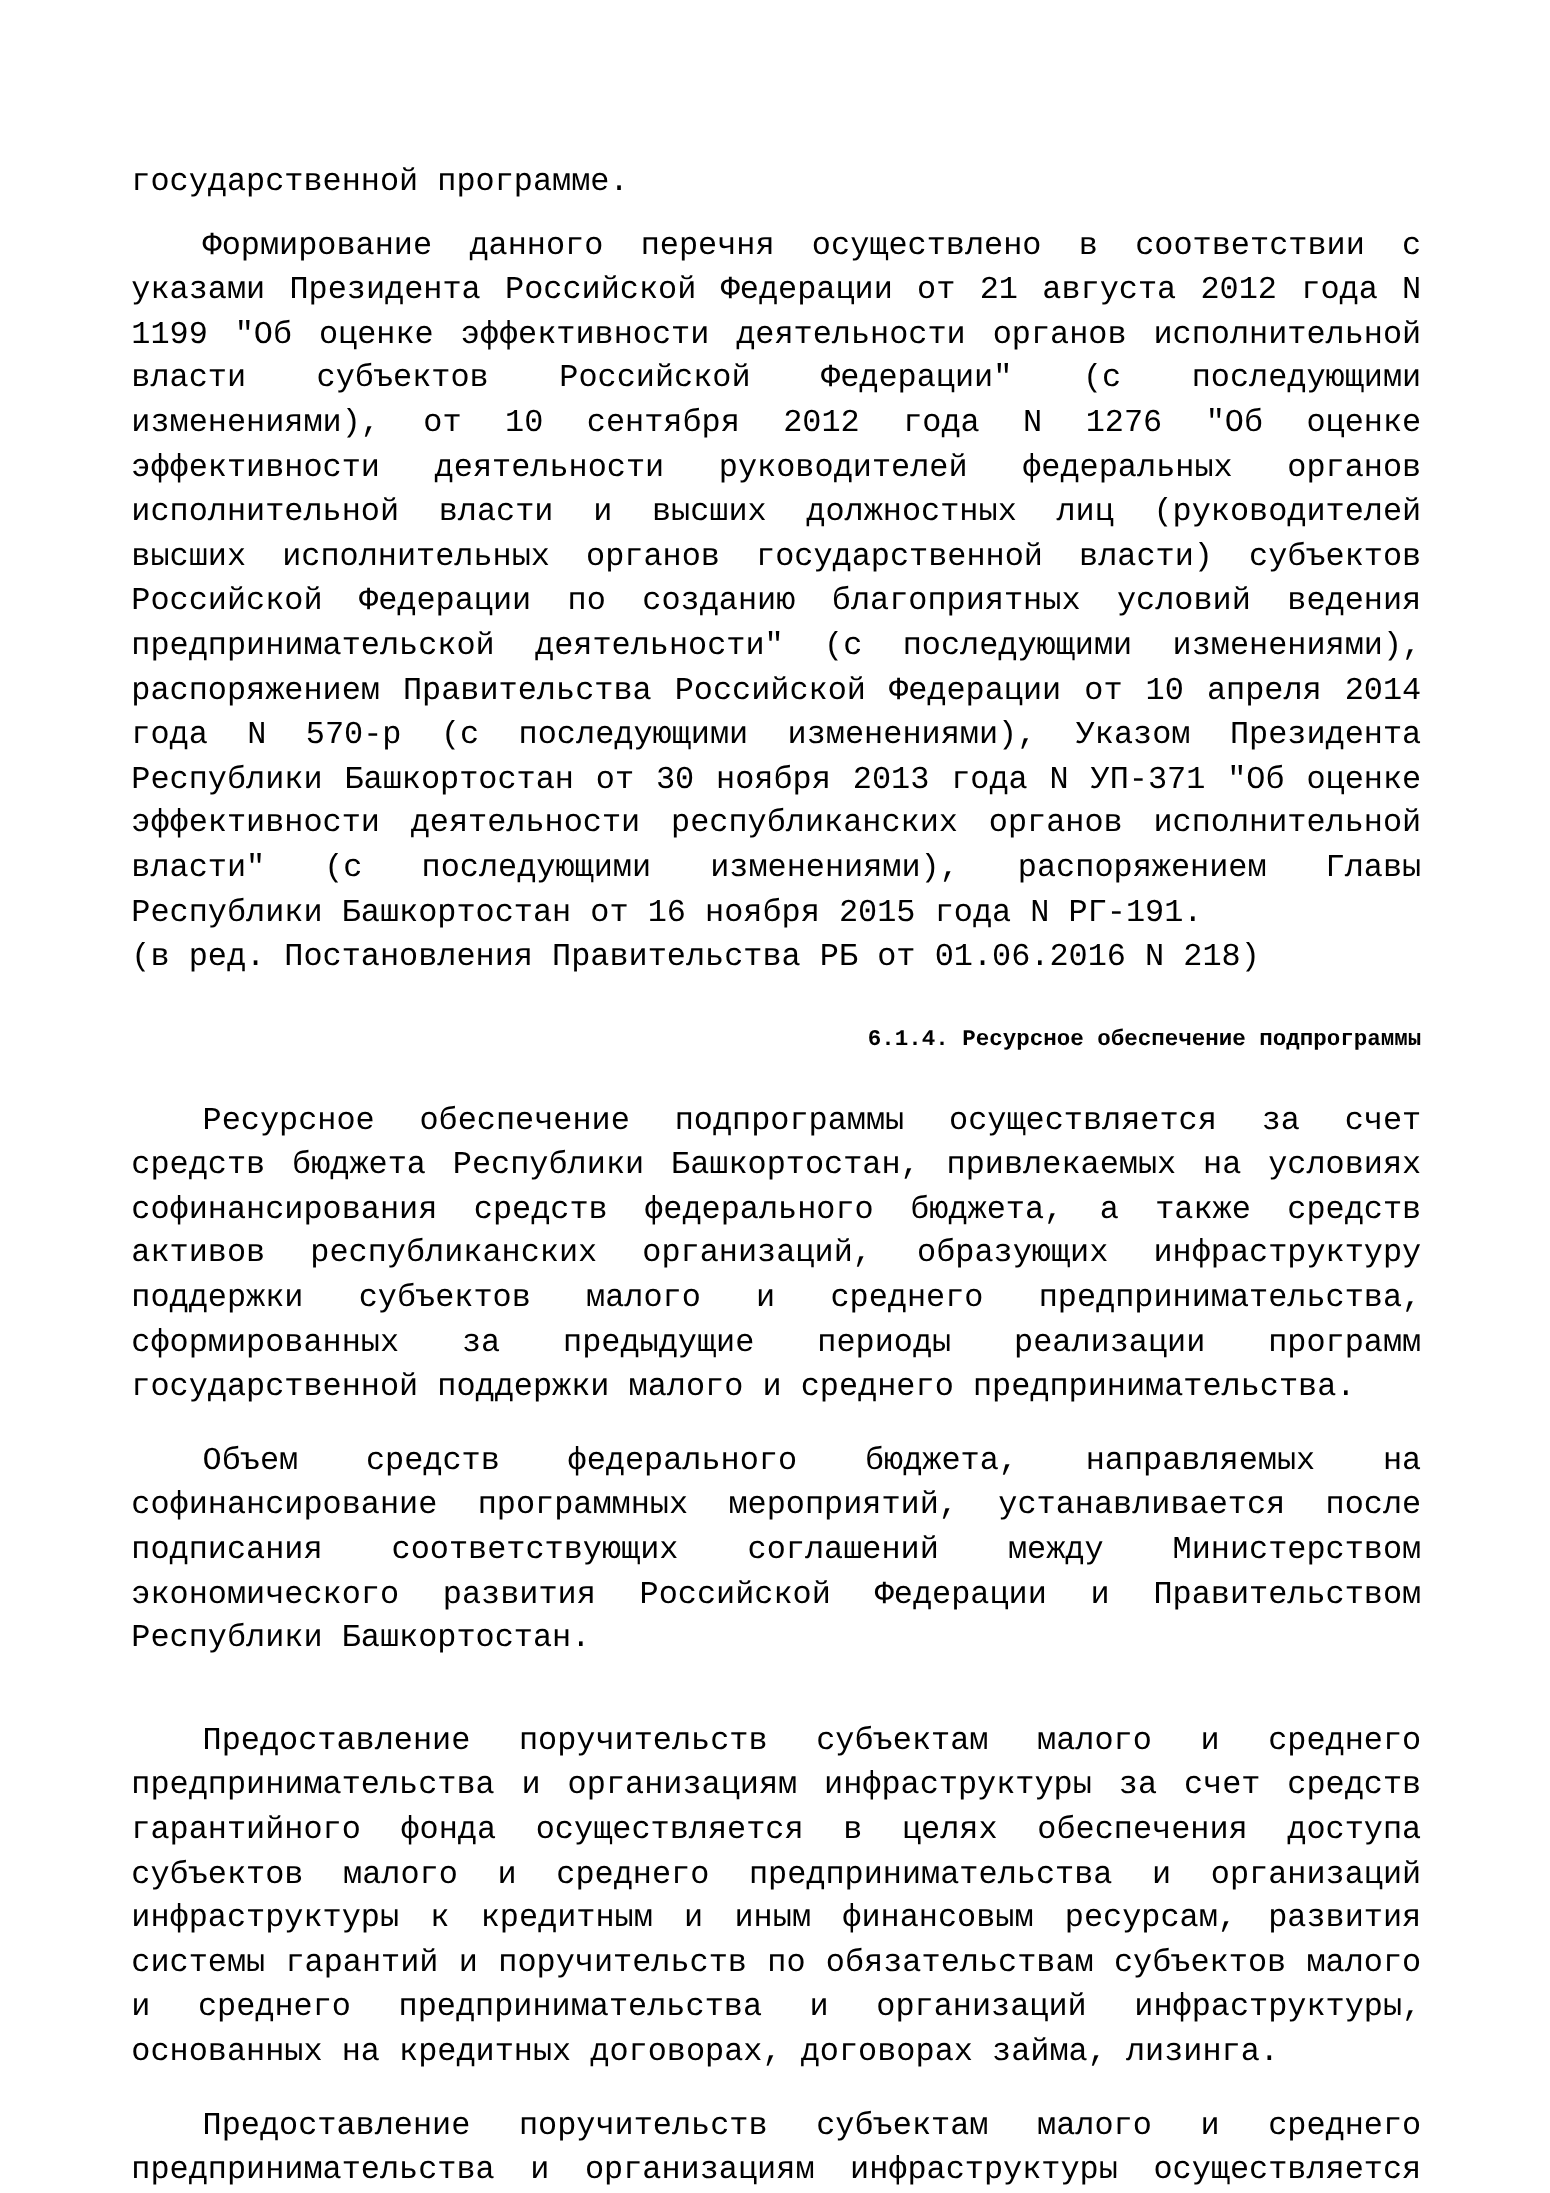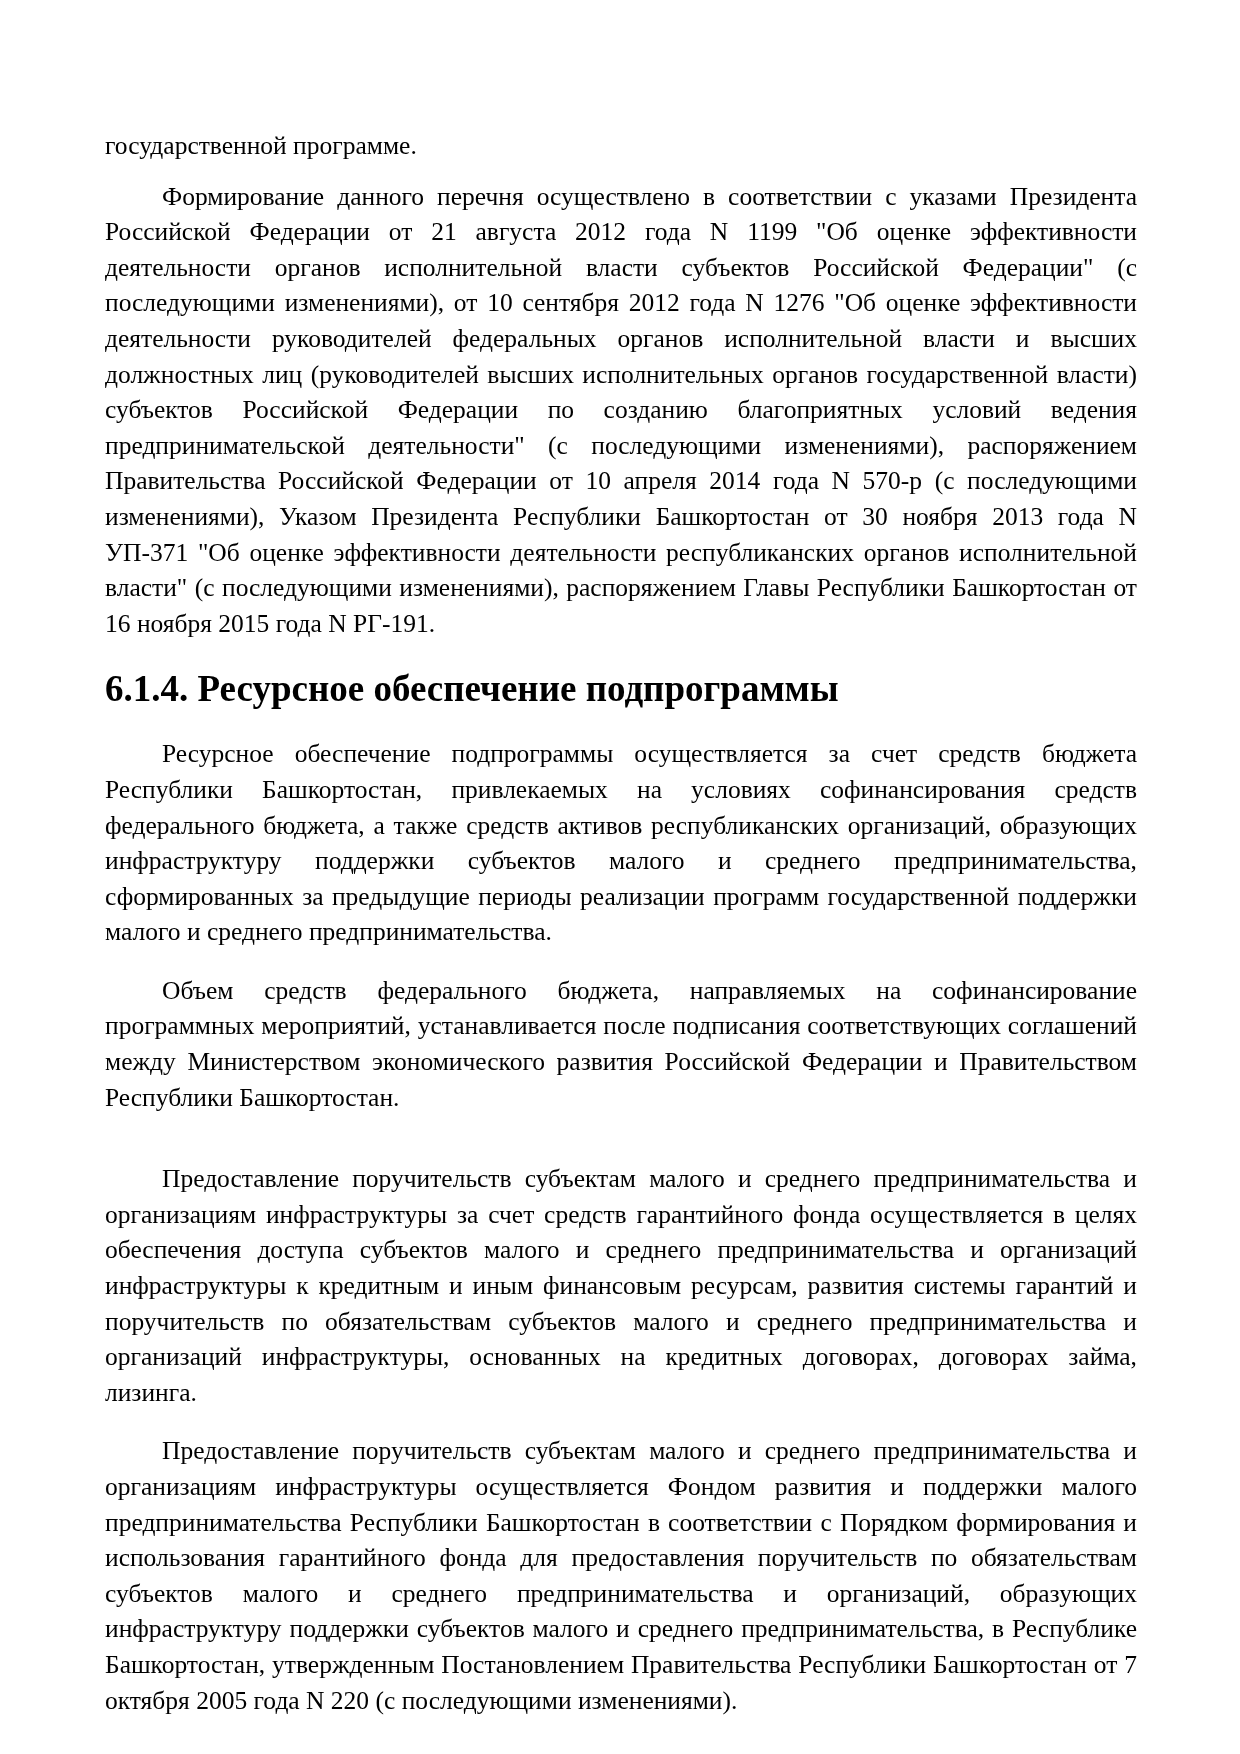--- a/index.html
+++ b/index.html
@@ -11,20 +11,21 @@
     font-family: "Liberation Serif", "DejaVu Serif", serif;
     color: #000000;
   }
   .page {
     position: relative;
     width: 1240px;
     height: 1754px;
     background: #ffffff;
     box-sizing: border-box;
     overflow: hidden;
+    font-family: Liberation Mono, monospace;
   }
   .content {
     position: absolute;
     left: 105px;
     top: 128px;
     width: 1032px;
   }
   p.para {
     margin: 0;
     font-size: 25.5px;
@@ -43,24 +44,24 @@
     text-align: left;
   }
   .gap-lead {
     height: 15px;
   }
   .gap-para {
     height: 23px;
   }
   h2.heading {
     margin: 0;
-    font-size: 37px;
+    font-size: 18px;
     line-height: 36px;
     font-weight: bold;
-    text-align: left;
+    text-align: right;
     text-indent: 0;
   }
   .gap-heading-before {
     height: 30px;
   }
   .gap-heading-after {
     height: 29px;
   }
 </style>
 </head>
@@ -68,20 +69,21 @@
 
 <div class="page">
   <div class="content">
 
     <p class="para no-indent flush">государственной программе.</p>
 
     <div class="gap-lead"></div>
 
     <p class="para">Формирование данного перечня осуществлено в соответствии с указами Президента Российской Федерации от 21 августа 2012 года N 1199 "Об оценке эффективности деятельности органов исполнительной власти субъектов Российской Федерации" (с последующими изменениями), от 10 сентября 2012 года N 1276 "Об оценке эффективности деятельности руководителей федеральных органов исполнительной власти и высших должностных лиц (руководителей высших исполнительных органов государственной власти) субъектов Российской Федерации по созданию благоприятных условий ведения предпринимательской деятельности" (с последующими изменениями), распоряжением Правительства Российской Федерации от 10 апреля 2014 года N 570-р (с последующими изменениями), Указом Президента Республики Башкортостан от 30 ноября 2013 года N УП-371 "Об оценке эффективности деятельности республиканских органов исполнительной власти" (с последующими изменениями), распоряжением Главы Республики Башкортостан от 16 ноября 2015 года N РГ-191.</p>
 
+    <p class="para no-indent flush">(в ред. Постановления Правительства РБ от 01.06.2016 N 218)</p>
 
     <div class="gap-heading-before"></div>
 
     <h2 class="heading">6.1.4. Ресурсное обеспечение подпрограммы</h2>
 
     <div class="gap-heading-after"></div>
 
     <p class="para">Ресурсное обеспечение подпрограммы осуществляется за счет средств бюджета Республики Башкортостан, привлекаемых на условиях софинансирования средств федерального бюджета, а также средств активов республиканских организаций, образующих инфраструктуру поддержки субъектов малого и среднего предпринимательства, сформированных за предыдущие периоды реализации программ государственной поддержки малого и среднего предпринимательства.</p>
 
     <div class="gap-para"></div>

